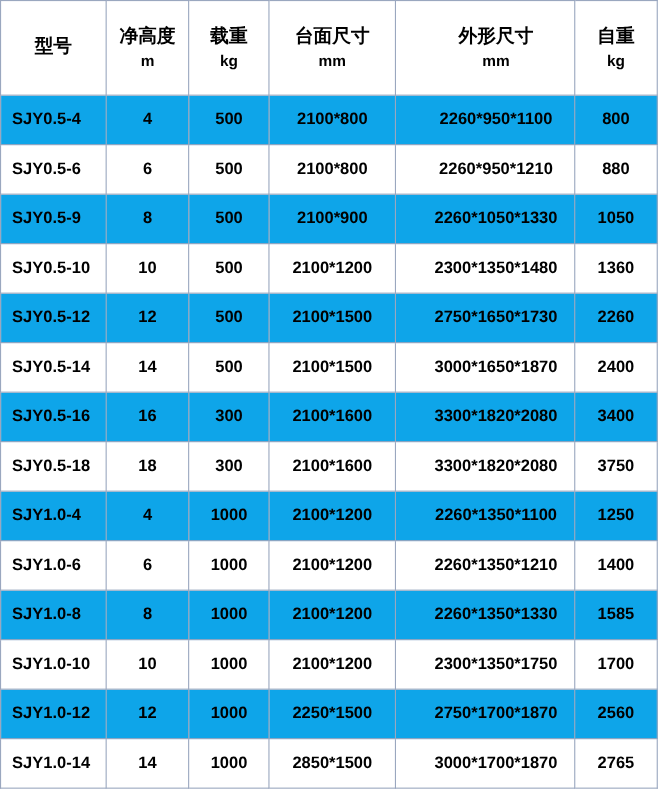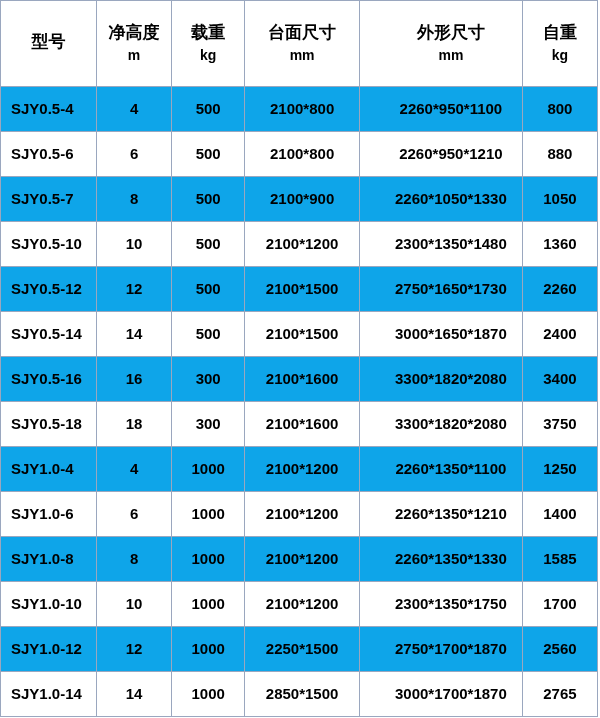--- a/index.html
+++ b/index.html
@@ -105,21 +105,21 @@
       </tr>
       <tr class="plain">
         <td class="c0">SJY0.5-6</td>
         <td class="c1">6</td>
         <td class="c2">500</td>
         <td class="c3">2100*800</td>
         <td class="c4">2260*950*1210</td>
         <td class="c5">880</td>
       </tr>
       <tr class="alt">
-        <td class="c0">SJY0.5-7</td>
+        <td class="c0">SJY0.5-9</td>
         <td class="c1">8</td>
         <td class="c2">500</td>
         <td class="c3">2100*900</td>
         <td class="c4">2260*1050*1330</td>
         <td class="c5">1050</td>
       </tr>
       <tr class="plain">
         <td class="c0">SJY0.5-10</td>
         <td class="c1">10</td>
         <td class="c2">500</td>

